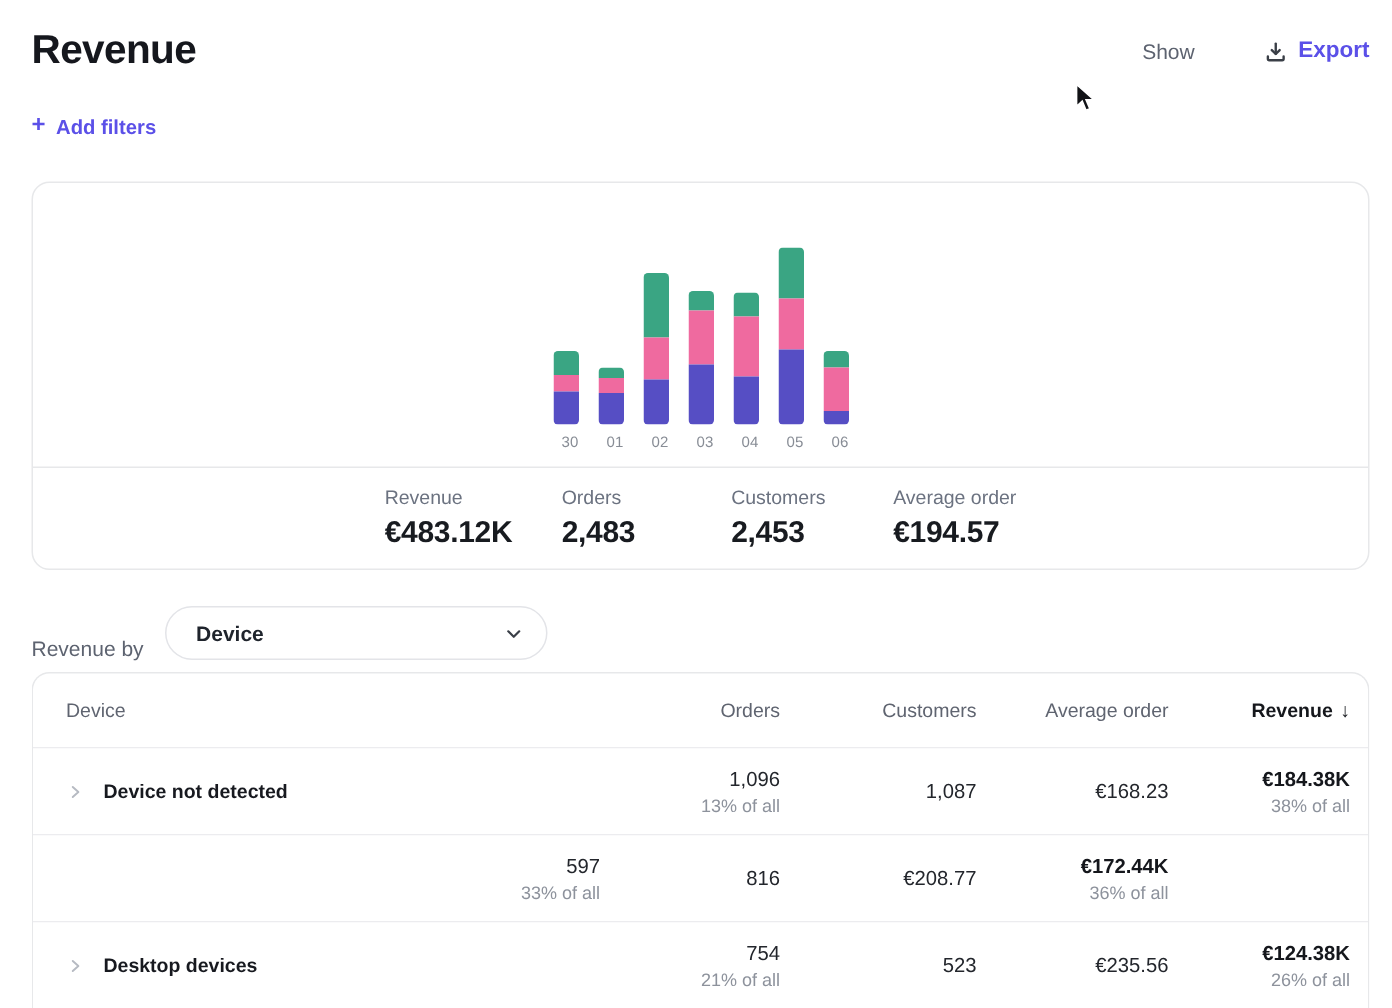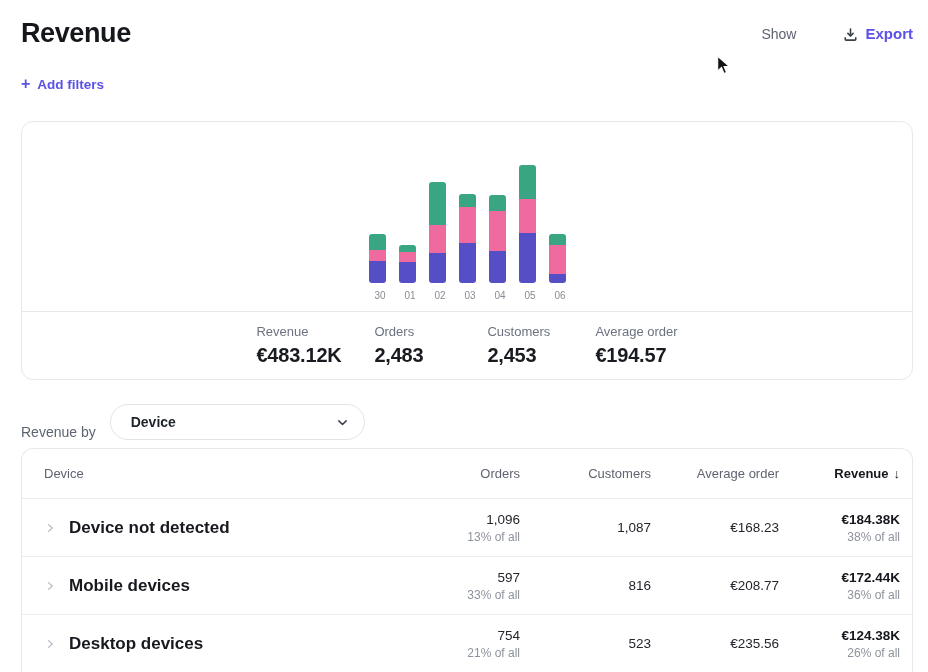--- a/index.html
+++ b/index.html
@@ -48,21 +48,21 @@
   .table-card { margin:8px 15px 0 21px; border:1px solid #e7e8ea; border-bottom:none; border-radius:12px 12px 0 0; background:#fff; overflow:hidden; }
   .t-head, .t-row { display:grid; grid-template-columns:1fr 120px 131px 128px 121px; align-items:center; padding:0 12px 0 22px; }
   .t-head { height:50px; border-bottom:1px solid #ececef; }
   .th { font-size:13px; color:#5f6470; }
   .th.num { text-align:right; }
   .th-revenue { font-weight:700; color:#15171c; display:flex; justify-content:flex-end; align-items:center; gap:5px; font-size:13px; cursor:pointer; }
   .sort-glyph { font-size:13px; }
   .t-row { height:58px; border-bottom:1px solid #ececef; cursor:pointer; background:#fff; }
   .cell-device { display:flex; align-items:center; gap:13px; }
   .row-chevron { display:flex; color:#b6bac2; }
-  .device-name { font-size:17px; font-weight:700; color:#17191f; }
+  .device-name { font-size:13px; font-weight:700; color:#17191f; }
   .cell-num { text-align:right; font-size:13.5px; color:#23262c; }
   .sub { font-size:12px; color:#8d929c; margin-top:3px; font-weight:400; }
   .rev-val { font-weight:700; color:#15171c; }
   
   .cursor { position:absolute; left:716px; top:55px; pointer-events:none; }
 </style>
 </head>
 <body>
 
 
@@ -201,28 +201,20 @@
           <div class="sub">13% of all</div>
         </div>
         <div class="cell-num">1,087</div>
         <div class="cell-num">€168.23</div>
         <div class="cell-num">
           <div class="rev-val">€184.38K</div>
           <div class="sub">38% of all</div>
         </div>
       </div>
       <div class="t-row">
-        <div class="cell-device">
-          <span class="row-chevron">
-            <svg width="12" height="12" viewBox="0 0 16 16">
-              <path d="M6 3.5l5 4.5-5 4.5" stroke="currentColor" stroke-width="1.7" fill="none" stroke-linecap="round" stroke-linejoin="round"></path>
-            </svg>
-          </span>
-          <span class="device-name">Mobile devices</span>
-        </div>
         <div class="cell-num">
           <div>597</div>
           <div class="sub">33% of all</div>
         </div>
         <div class="cell-num">816</div>
         <div class="cell-num">€208.77</div>
         <div class="cell-num">
           <div class="rev-val">€172.44K</div>
           <div class="sub">36% of all</div>
         </div>

